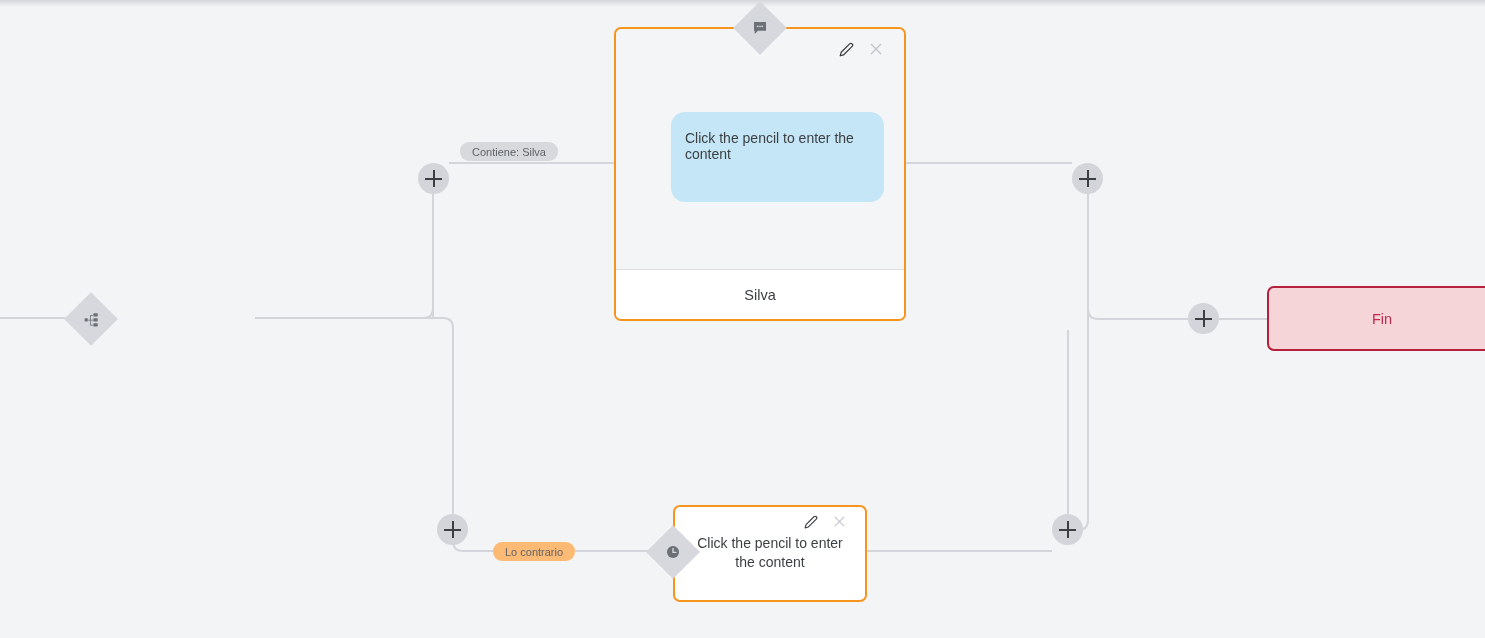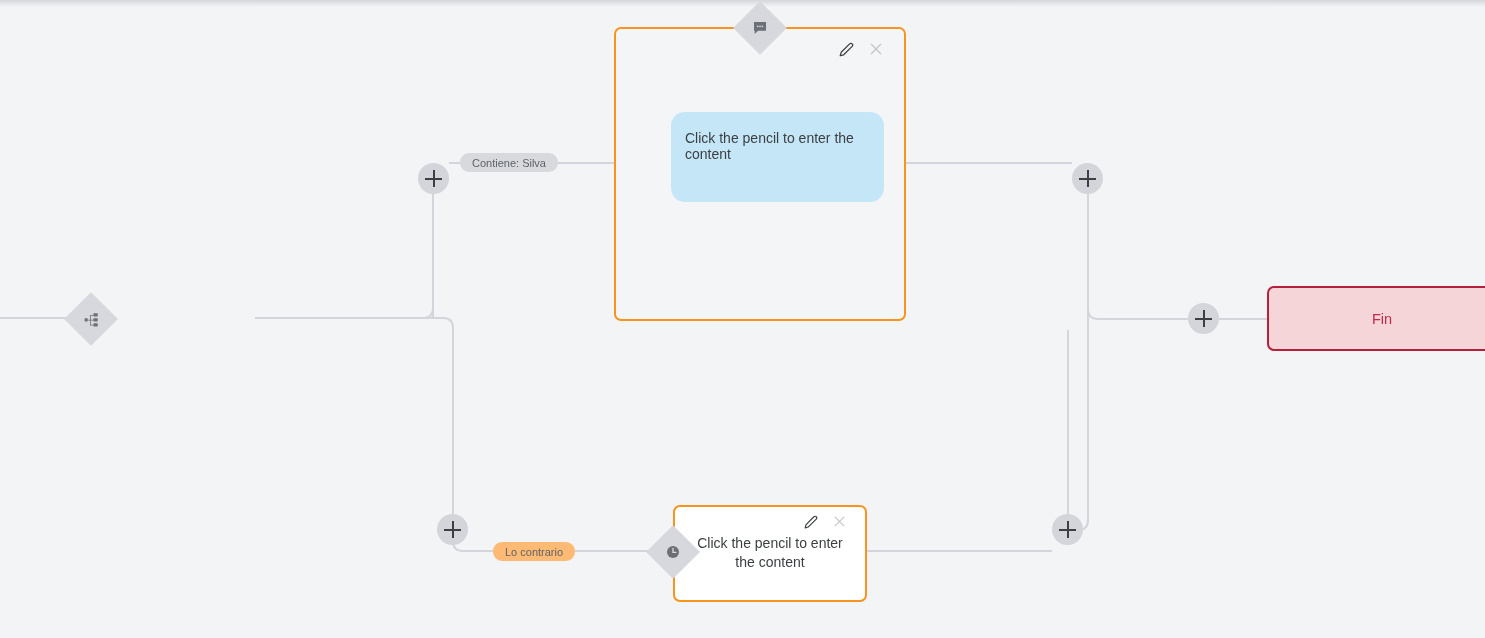--- a/index.html
+++ b/index.html
@@ -113,21 +113,21 @@
   .plus::after  { left: 14.5px; top: 7px; width: 2px; height: 17px; }
 
   
   .edge-label {
     position: absolute; z-index: 6;
     display: flex; align-items: center; justify-content: center;
     border-radius: 9px;
     font-size: 11px; color: #5f6368;
     padding: 0 12px; height: 19px; white-space: nowrap;
   }
-  #label-contiene { left: 460px; top: 153px; background: #d7d9dd; }
+  #label-contiene { left: 460px; top: 142px; background: #d7d9dd; }
   #label-contrario { left: 493px; top: 542px; background: #fdba74; }
 </style>
 </head>
 <body>
 
 <div id="canvas">
 
   <div id="top-shadow"></div>
 
   <svg id="edges" viewBox="0 0 1485 638" xmlns="http://www.w3.org/2000/svg">
@@ -182,20 +182,21 @@
           </svg>
         </span>
         <span class="icon-close">
           <svg width="16" height="16" viewBox="0 0 24 24" fill="none" stroke="#c3c6cb" stroke-width="2" stroke-linecap="round">
             <path d="M5 5 L19 19 M19 5 L5 19"></path>
           </svg>
         </span>
       </div>
       <div class="bubble">Click the pencil to enter the content</div>
     </div>
+    <div class="footer">Silva</div>
   </div>
 
   <div class="diamond" style="left:741px; top:9px;">
     <div class="dicon">
       <svg width="16" height="16" viewBox="0 0 24 24" fill="#6b6f76">
         <path d="M3 3h18v13H9l-5 5v-5H3z"></path>
         <circle cx="8.5" cy="9.5" r="1.3" fill="#d6d8dd"></circle>
         <circle cx="12" cy="9.5" r="1.3" fill="#d6d8dd"></circle>
         <circle cx="15.5" cy="9.5" r="1.3" fill="#d6d8dd"></circle>
       </svg>

